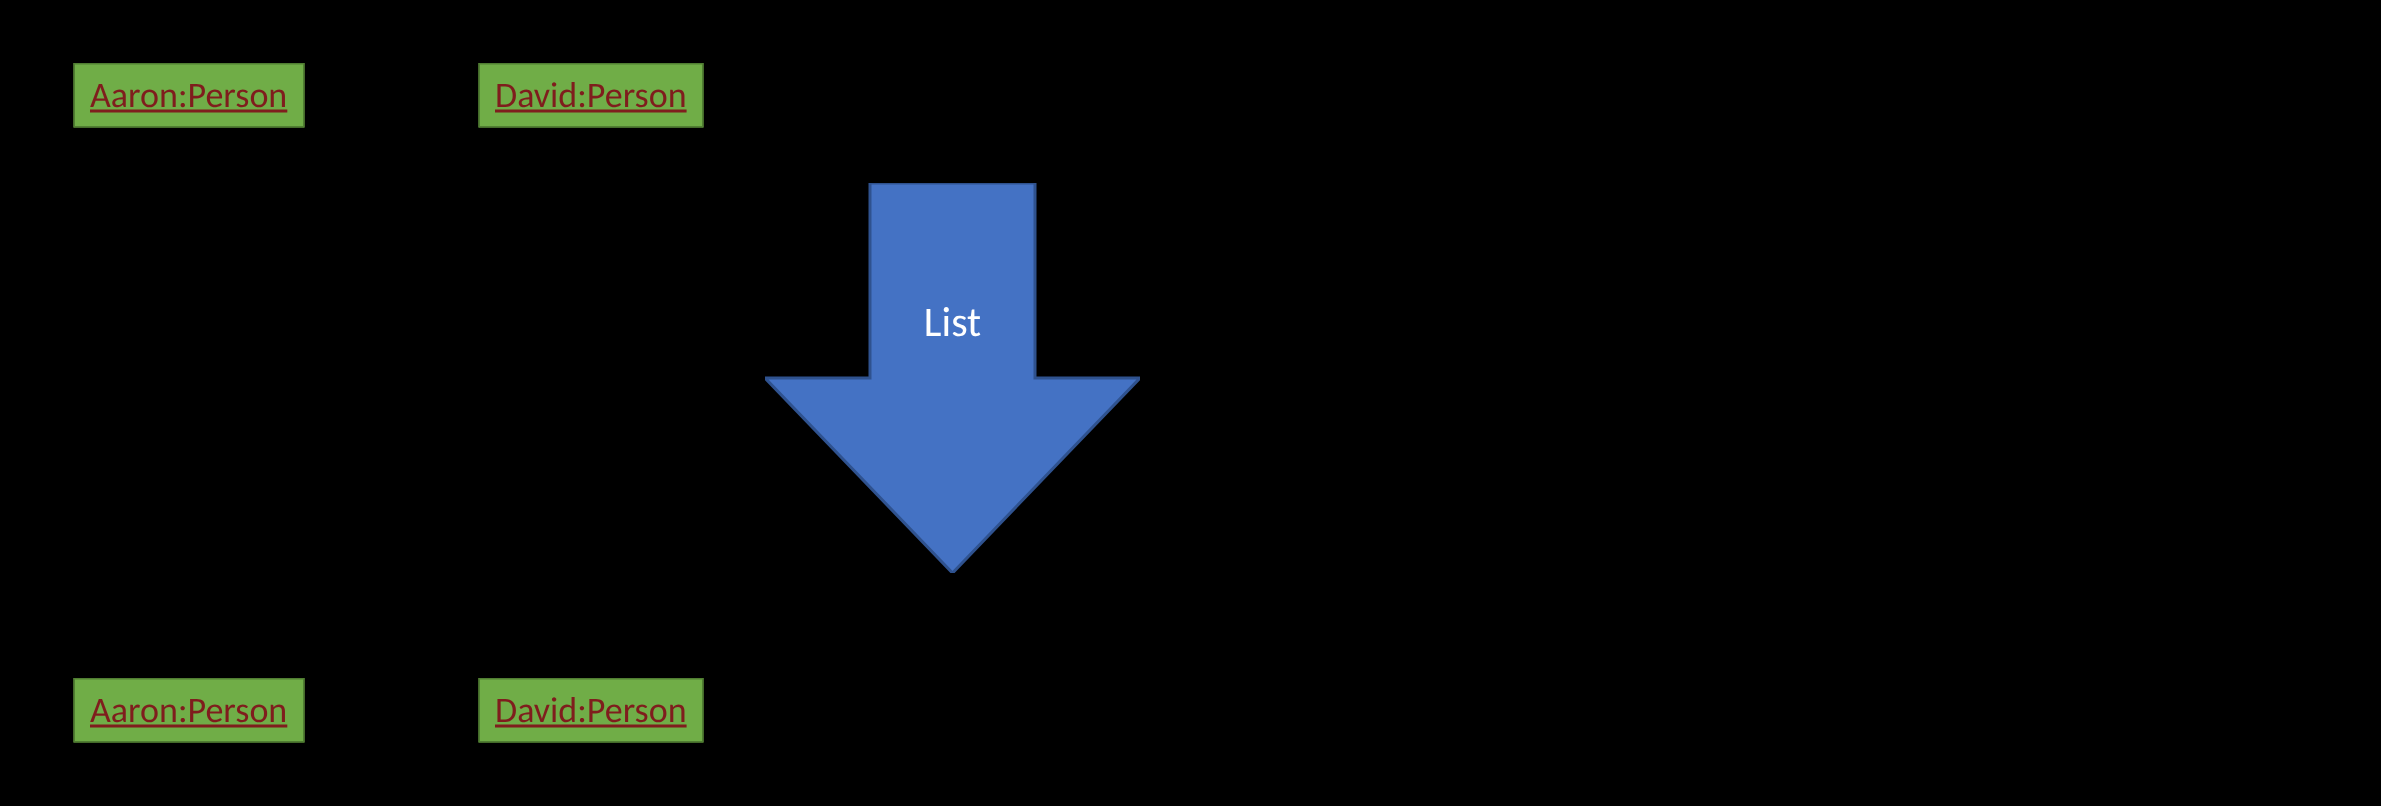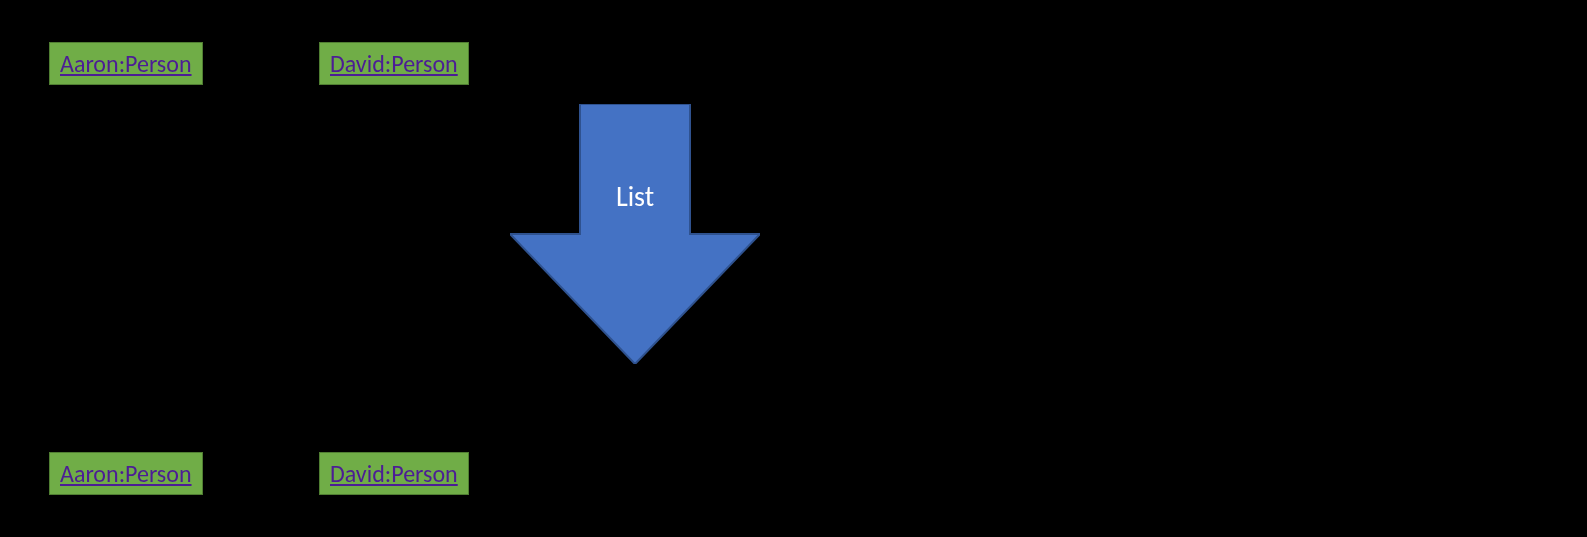--- a/index.html
+++ b/index.html
@@ -13,21 +13,21 @@
   }
   .canvas {
     position: relative;
     width: 1587px;
     height: 537px;
   }
   .obj-box {
     position: absolute;
     background: #70ad47;
     border: 1px solid #507e32;
-    color: #4c1d95;
+    color: #7f1d1d;
     text-decoration: underline;
     font-size: 24px;
     padding: 6px 10px;
     box-sizing: border-box;
     white-space: nowrap;
   }
   .arrow-wrap {
     position: absolute;
   }
   .arrow-wrap svg {
@@ -47,21 +47,21 @@
 <div class="canvas">
 
   <div class="obj-box" style="left:49px; top:42px;">
     <span>Aaron:Person</span>
   </div>
 
   <div class="obj-box" style="left:319px; top:42px;">
     <span>David:Person</span>
   </div>
 
-  <div class="arrow-wrap" style="left:510px; top:104px;">
+  <div class="arrow-wrap" style="left:510px; top:122px;">
     <svg width="250" height="260" viewBox="0 0 250 260">
       <polygon points="70,0 180,0 180,130 250,130 125,260 0,130 70,130" fill="#4472c4" stroke="#2f528f" stroke-width="2"></polygon>
       <text x="125" y="95" class="arrow-label">List</text>
     </svg>
   </div>
 
   <div class="obj-box" style="left:49px; top:452px;">
     <span>Aaron:Person</span>
   </div>
 

